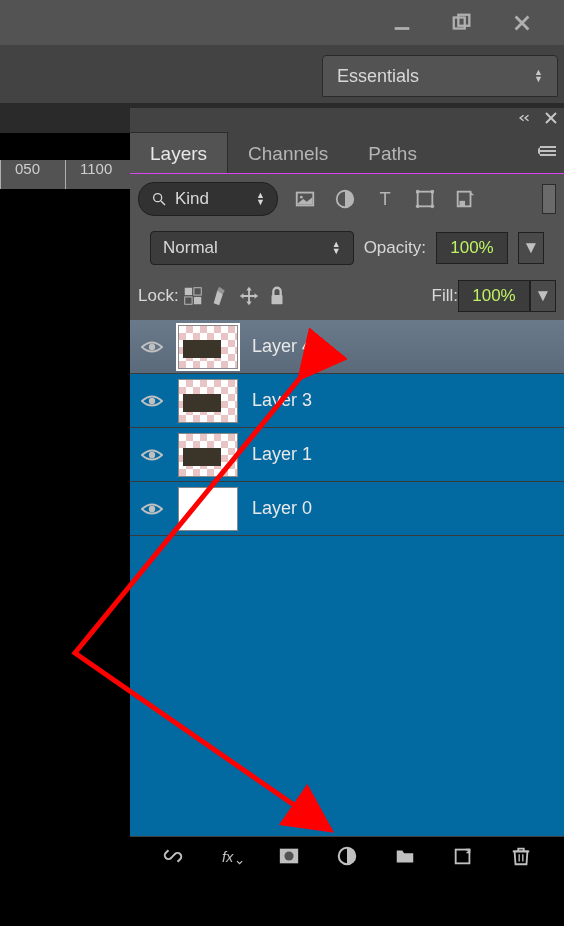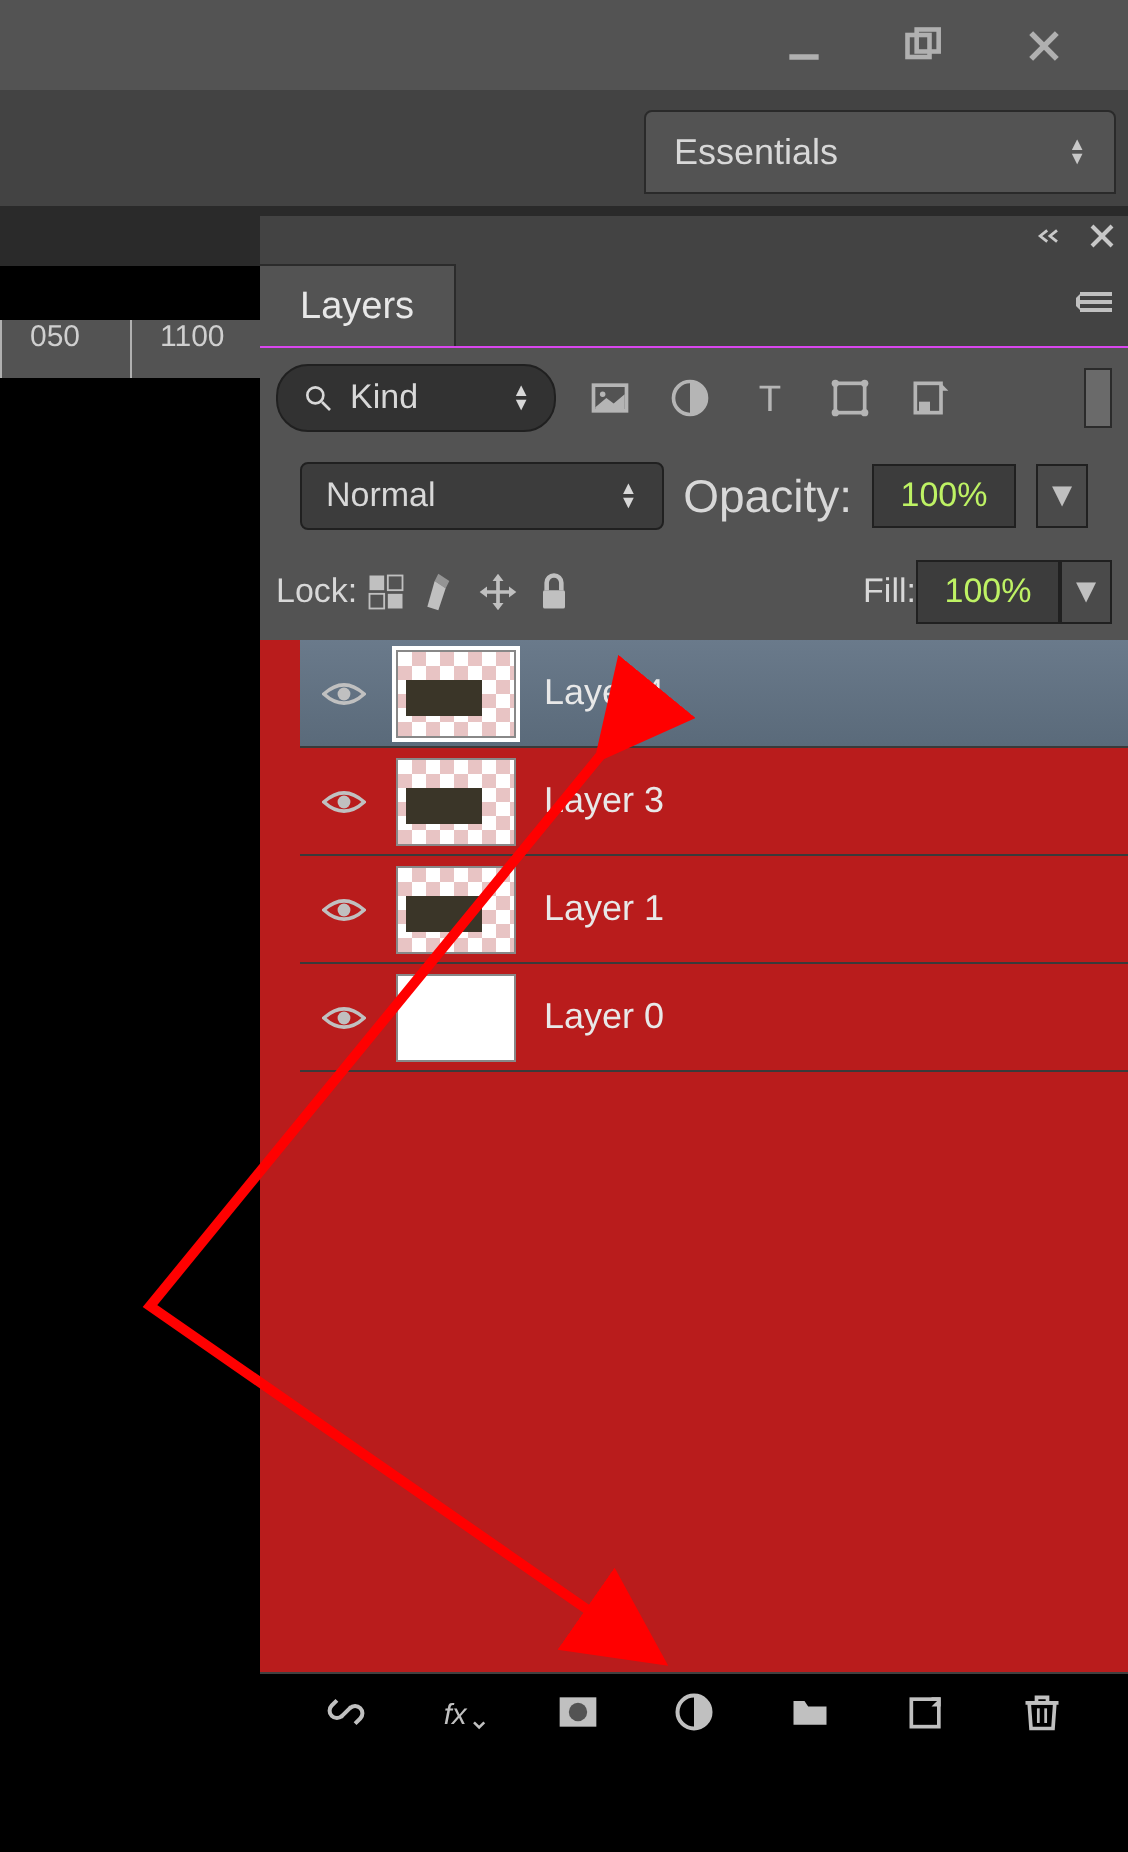--- a/index.html
+++ b/index.html
@@ -81,40 +81,40 @@
   .filter-toggle { margin-left:auto; width:14px; height:30px; background:#6a6a6a; border:1px solid #2b2b2b; }
 
   
   .blend-row {
     display:flex; align-items:center; gap:10px; padding:8px 20px; height:48px;
   }
   .blend-dd {
     flex:1; height:34px; background:#3c3c3c; border:1px solid #202020; border-radius:4px;
     display:flex; align-items:center; justify-content:space-between; padding:0 12px; color:#d8d8d8;
   }
-  .blend-row .label { color:#d8d8d8; font-size:23px; }
+  .blend-row .label { color:#d8d8d8; font-size:17px; }
   .pct-box {
     width:72px; height:32px; background:#3c3c3c; border:1px solid #202020;
     display:flex; align-items:center; justify-content:center; color:#bef264;
   }
   .dd-caret {
     width:26px; height:32px; background:#4a4a4a; border:1px solid #202020;
     display:flex; align-items:center; justify-content:center; color:#c0c0c0;
   }
 
   
   .lock-row {
     display:flex; align-items:center; gap:0; padding:8px 8px; height:48px;justify-content:flex-end;
   }
   .lock-row .licon { width:28px; height:28px; display:flex; align-items:center; justify-content:center; color:#c0c0c0; }
   .lock-row .licon svg { width:22px; height:22px; }
   .lock-row .spacer { flex:1; }
 
   
-  .layer-list { flex:1; overflow:hidden; background:#b91c1c;padding-left:20px; }
+  .layer-list { flex:1; overflow:hidden; background:#0369a1; }
   .layer-row {
     display:flex; align-items:center; height:54px; border-bottom:1px solid #3a3a3a;
     padding-left:10px; gap:14px;
   }
   .layer-row.selected {
     background: linear-gradient(#6a7a8b, #5a6a7a);
   }
   .eye { width:24px; height:24px; display:flex; align-items:center; justify-content:center; color:#c0c0c0; }
   .eye svg { width:22px; height:16px; }
   .thumb {
@@ -208,20 +208,22 @@
     <span>
       <svg viewBox="0 0 14 14">
           <line x1="2" y1="2" x2="12" y2="12" stroke="currentColor" stroke-width="2"></line>
           <line x1="12" y1="2" x2="2" y2="12" stroke="currentColor" stroke-width="2"></line>
         </svg>
     </span>
   </div>
 
   <div class="tabs">
     <div class="tab active"><span>Layers</span></div>
+    <div class="tab"><span>Channels</span></div>
+    <div class="tab"><span>Paths</span></div>
     <span class="menu">
       <svg width="20" height="14" viewBox="0 0 20 14">
           <line x1="2" y1="3" x2="18" y2="3" stroke="#c0c0c0" stroke-width="2"></line>
           <line x1="2" y1="7" x2="18" y2="7" stroke="#c0c0c0" stroke-width="2"></line>
           <line x1="2" y1="11" x2="18" y2="11" stroke="#c0c0c0" stroke-width="2"></line>
           <path d="M0 3 L0 11 L-4 7 Z" fill="#c0c0c0" transform="translate(2,0)"></path>
         </svg>
     </span>
   </div>
 

